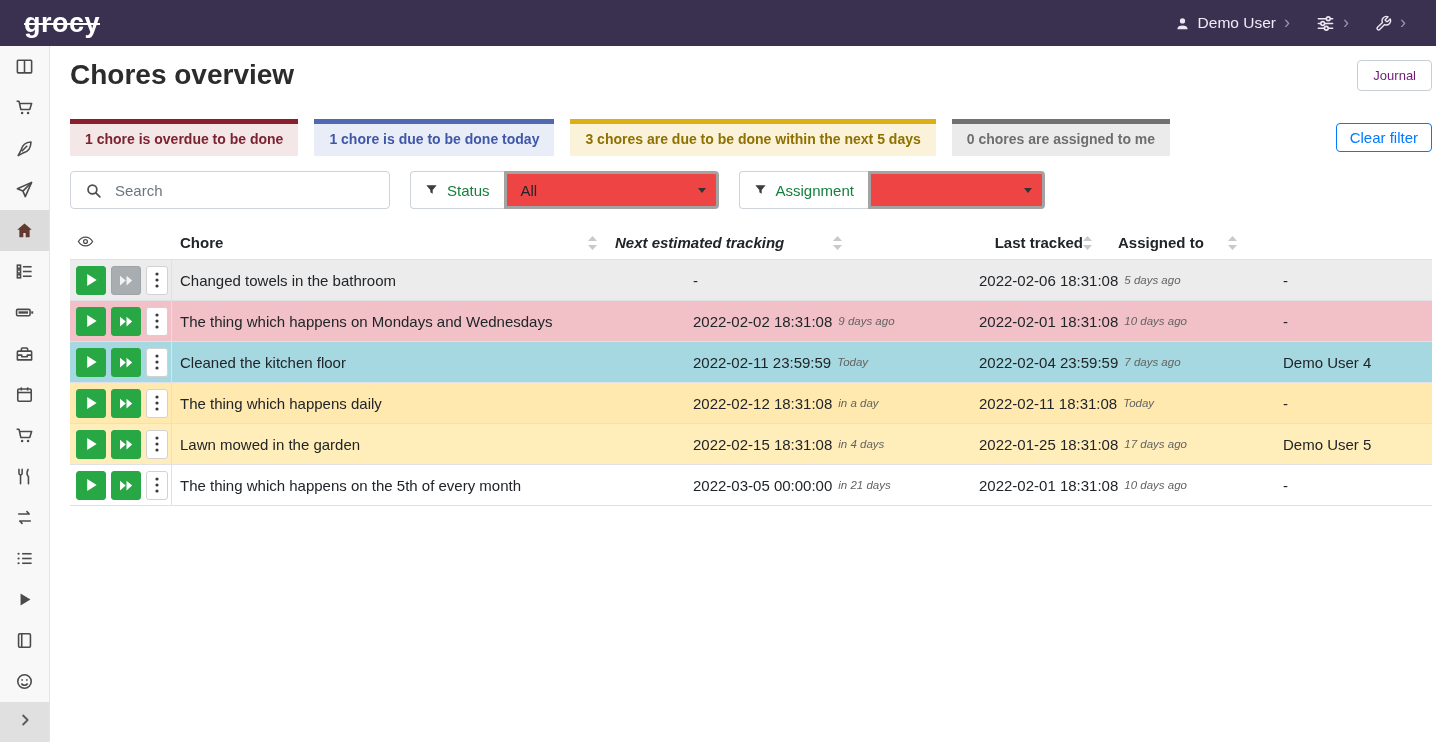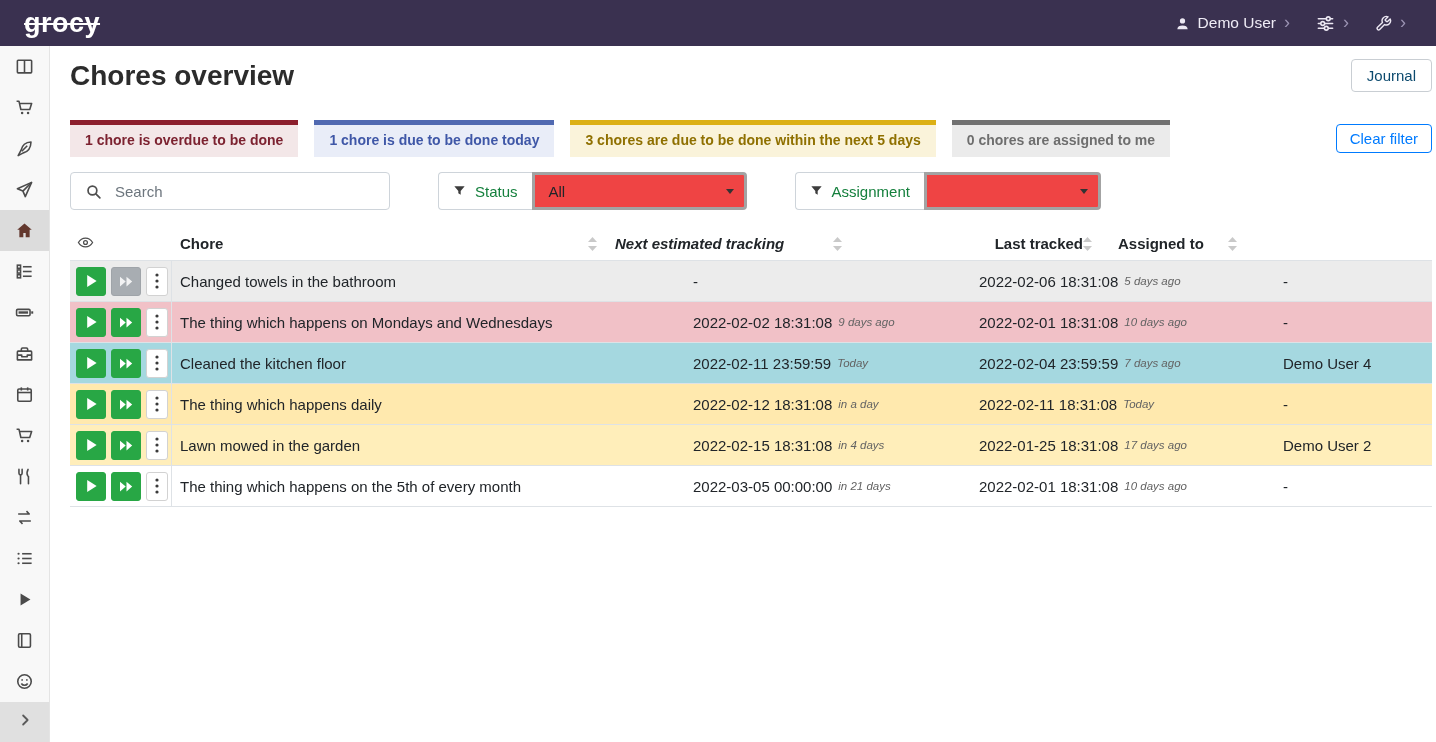--- a/index.html
+++ b/index.html
@@ -45,40 +45,40 @@
   }
   .sb-collapse svg { width: 18px; height: 18px; }
 
   
   .main { margin: 46px 0 0 50px; padding: 13px 4px 0 20px; }
 
   .page-head { display: flex; align-items: center; justify-content: space-between; margin-bottom: 28px; }
   .page-title { font-size: 28px; font-weight: 600; color: #2c2c2c; }
   .journal-btn {
     background: #fff; border: 1px solid #c9ced3; border-radius: 4px;
-    padding: 7px 15px; font-size: 15px; color: #0c4a6e;
+    padding: 7px 15px; font-size: 13px; color: #701a75;
   }
 
   
   .status-row { display: flex; align-items: center; gap: 16px; margin-bottom: 15px; }
   .status-box {
     border-top: 5px solid; padding: 7px 15px 9px; font-weight: 700; font-size: 14px;
     white-space: nowrap; cursor: pointer;
   }
   .status-box.overdue { border-color: #8c1f2d; color: #7c2230; background: #f3e7e8; }
   .status-box.today   { border-color: #5069b1; color: #3f57a7; background: #e9edf8; }
   .status-box.soon    { border-color: #dcb015; color: #8f7000; background: #faf3da; }
   .status-box.mine    { border-color: #717171; color: #6e6e6e; background: #ebebeb; }
   .clear-filter-btn {
     margin-left: auto; background: #fff; border: 1px solid #007bff; color: #007bff;
     border-radius: 4px; padding: 5px 13px; font-size: 15px;
   }
 
   
-  .filter-row { display: flex; align-items: flex-end; gap: 48px; margin-bottom: 17px; }
+  .filter-row { display: flex; align-items: flex-end; gap: 20px; margin-bottom: 17px; }
   .search-group {
     display: flex; align-items: center; width: 320px; height: 38px;
     border: 1px solid #ced4da; border-radius: 4px; background: #fff;
   }
   .search-icon-box { width: 44px; display: flex; justify-content: center; color: #4e4e4e; }
   .search-input { border: 0; outline: 0; flex: 1; height: 100%; font-size: 15px; color: #495057; background: transparent; }
   .search-input::placeholder { color: #6c757d; }
 
   .filter-group { display: flex; height: 38px; }
   .filter-label {
@@ -569,21 +569,21 @@
         </div>
         <div class="cell c-chore">Lawn mowed in the garden</div>
         <div class="cell c-next">
             <span>2022-02-15 18:31:08</span>
             <span class="ago">in 4 days</span>
           </div>
         <div class="cell c-last">
             <span>2022-01-25 18:31:08</span>
             <span class="ago">17 days ago</span>
           </div>
-        <div class="cell c-assigned">Demo User 2</div>
+        <div class="cell c-assigned">Demo User 5</div>
       </div>
 
       <div class="trow">
         <div class="cell c-actions">
           <button class="btn-play">
               <svg width="11" height="12" viewBox="0 0 12 14" fill="#fff">
                 <path d="M1 0v14l11-7z"></path>
               </svg>
             </button>
           <button class="btn-skip">

